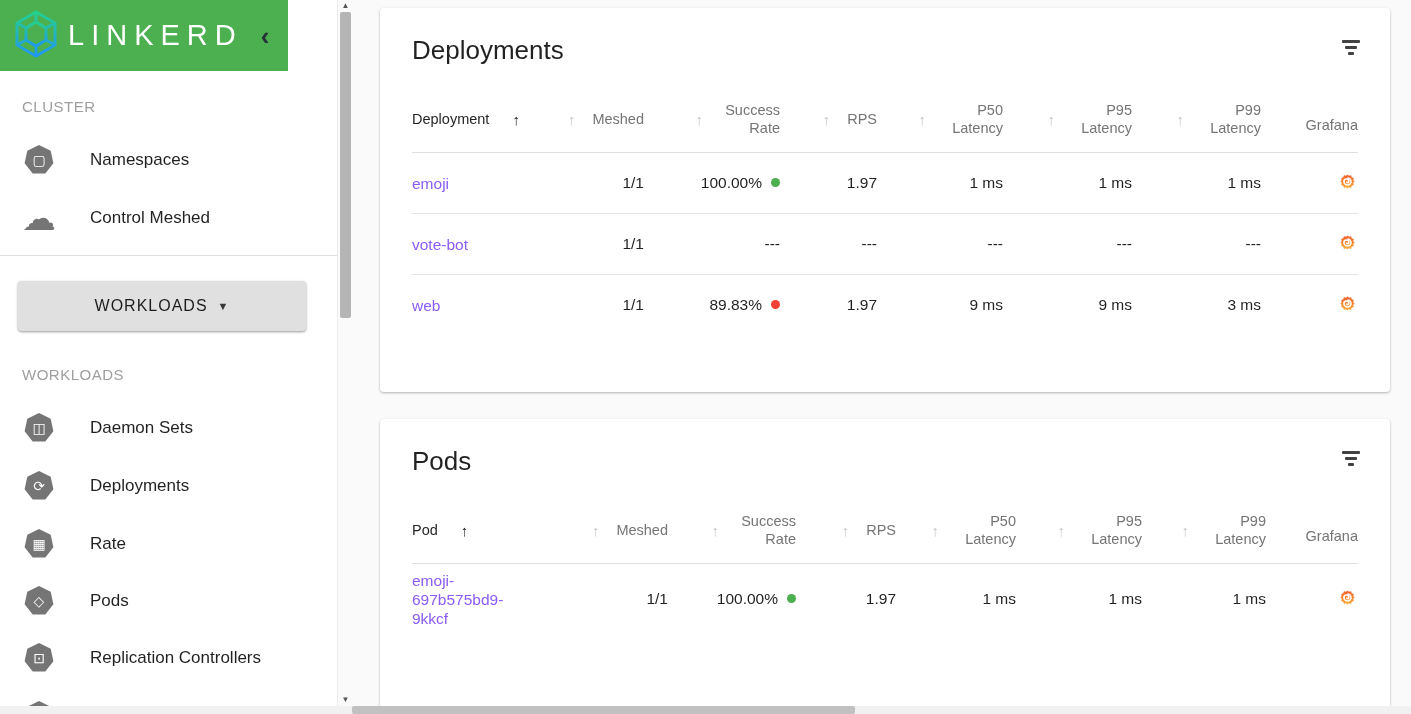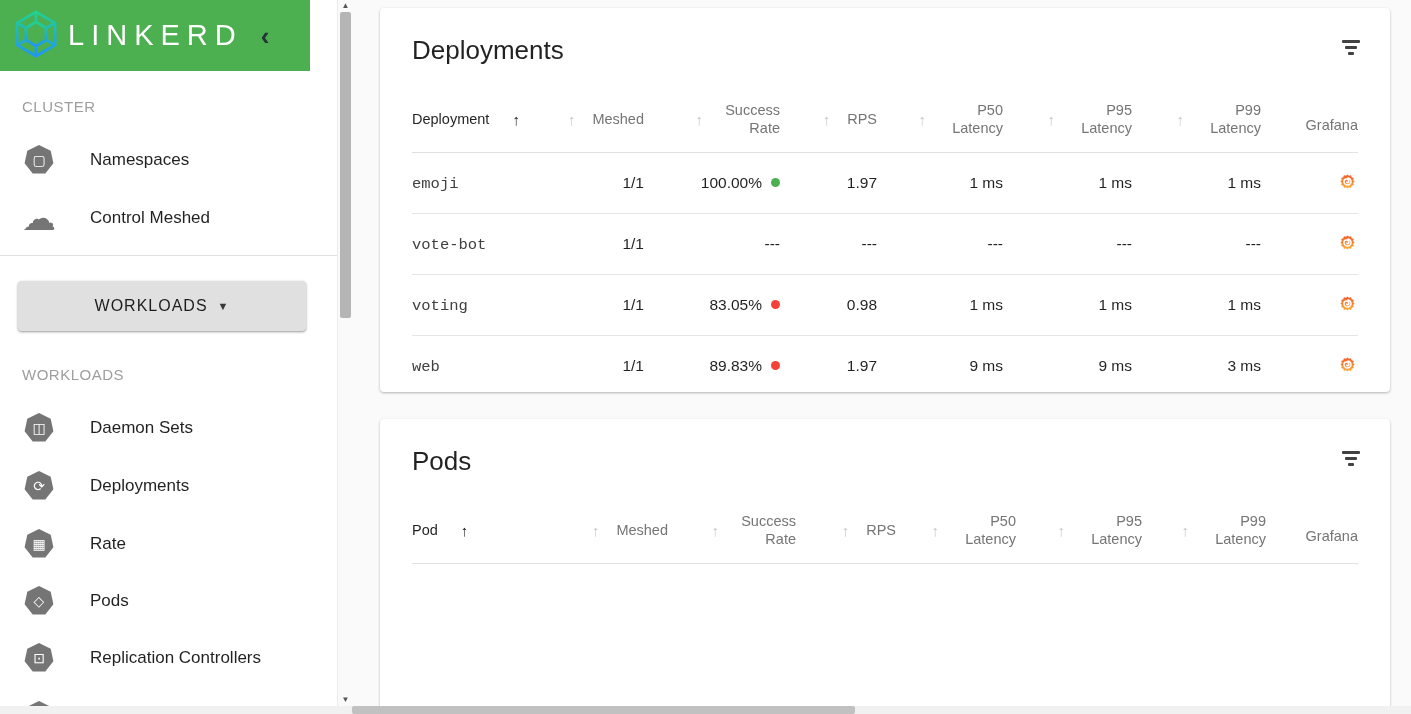--- a/index.html
+++ b/index.html
@@ -3,21 +3,21 @@
 <meta charset="utf-8">
 <style>
   html,body{margin:0;padding:0;}
   body{
     width:1411px;height:714px;overflow:hidden;position:relative;
     font-family:"Liberation Sans", sans-serif;
     background:#fafafa;color:rgba(0,0,0,0.87);
   }
   
   .sidebar{position:absolute;left:0;top:0;width:337px;height:714px;background:#ffffff;z-index:2;}
-  .sidebar-header{position:absolute;left:0;top:0;width:310px;height:71px;background:#4caf50;display:flex;align-items:center;}
+  .sidebar-header{position:absolute;left:0;top:0;width:288px;height:71px;background:#4caf50;display:flex;align-items:center;}
   .logo-mark{margin-left:10px;flex:0 0 auto;}
   .logo-text{color:#ffffff;font-size:29px;letter-spacing:7px;font-weight:400;margin-left:6px;}
   .collapse-btn{margin-left:18px;font-size:26px;font-weight:700;color:#263238;line-height:1;cursor:pointer;}
   .section-label{position:absolute;left:22px;color:#9e9e9e;font-size:15px;letter-spacing:0.5px;}
   .nav-item{position:absolute;left:0;width:337px;height:48px;display:flex;align-items:center;cursor:pointer;}
   .nav-icon{width:30px;height:30px;margin-left:24px;background:#757575;
     clip-path:polygon(50% 0%,89% 19%,98% 61%,71% 95%,29% 95%,2% 61%,11% 19%);
     display:flex;align-items:center;justify-content:center;color:#fff;font-size:14px;}
   .nav-icon.plain{background:none;clip-path:none;color:#757575;font-size:34px;width:34px;margin-left:22px;line-height:30px;}
   .nav-label{margin-left:36px;font-size:17px;color:rgba(0,0,0,0.87);}
@@ -55,21 +55,21 @@
   .hcell{display:flex;align-items:center;justify-content:flex-end;gap:17px;cursor:pointer;}
   .hcell.left{justify-content:flex-start;color:rgba(0,0,0,0.87);}
   .hcell.plain{cursor:default;margin-top:12px;}
   .hdr-label{display:inline-block;max-width:60px;text-align:right;line-height:18px;}
   .sort-arrow{color:#c9c9c9;font-size:15px;}
   .sort-arrow.active{color:rgba(0,0,0,0.87);font-weight:700;margin-left:6px;}
   tbody td{border-top:1px solid #e5e5e5;font-size:15.5px;color:rgba(0,0,0,0.87);text-align:right;vertical-align:middle;}
   .t-deployments tbody td{height:60px;}
   .t-pods tbody td{height:70px;}
   td.name-cell{text-align:left;line-height:19px;word-wrap:break-word;}
-  a.res-link{color:#404040;text-decoration:none;cursor:pointer;font-family:Liberation Mono, monospace;}
+  a.res-link{color:#8b5cf6;text-decoration:none;cursor:pointer;}
   .dot{display:inline-block;width:9px;height:9px;border-radius:50%;margin-left:9px;vertical-align:1px;}
   .dot.good{background:#4caf50;}
   .dot.bad{background:#f44336;}
   td.grafana-cell{text-align:right;padding-right:2px;}
   .grafana-link{display:inline-block;cursor:pointer;line-height:0;}
 </style>
 </head>
 <body>
 
 <svg width="0" height="0" style="position:absolute" aria-hidden="true">
@@ -248,34 +248,20 @@
           <td>---</td>
           <td>---</td>
           <td>---</td>
           <td class="grafana-cell"><a class="grafana-link">
             <svg width="17" height="17" viewBox="0 0 24 24">
                   <path fill="url(#grafGrad)" d="M12 2 L14 4 L17 3 L18 6 L21 7 L20 10 L22 12 L20 14 L21 17 L18 18 L17 21 L14 20 L12 22 L10 20 L7 21 L6 18 L3 17 L4 14 L2 12 L4 10 L3 7 L6 6 L7 3 L10 4 Z"></path>
                   <path fill="none" stroke="#fff" stroke-width="2.2" d="M12 7 a5 5 0 1 1 -5 5 a3.5 3.5 0 1 1 7 0 a1.6 1.6 0 1 1 -3.2 0"></path>
                 </svg></a></td>
         </tr>
         <tr>
-          <td class="name-cell"><a class="res-link">voting</a></td>
-          <td>1/1</td>
-          <td><span>83.05%</span><span class="dot bad"></span></td>
-          <td>0.98</td>
-          <td>1 ms</td>
-          <td>1 ms</td>
-          <td>1 ms</td>
-          <td class="grafana-cell"><a class="grafana-link">
-            <svg width="17" height="17" viewBox="0 0 24 24">
-                  <path fill="url(#grafGrad)" d="M12 2 L14 4 L17 3 L18 6 L21 7 L20 10 L22 12 L20 14 L21 17 L18 18 L17 21 L14 20 L12 22 L10 20 L7 21 L6 18 L3 17 L4 14 L2 12 L4 10 L3 7 L6 6 L7 3 L10 4 Z"></path>
-                  <path fill="none" stroke="#fff" stroke-width="2.2" d="M12 7 a5 5 0 1 1 -5 5 a3.5 3.5 0 1 1 7 0 a1.6 1.6 0 1 1 -3.2 0"></path>
-                </svg></a></td>
-        </tr>
-        <tr>
           <td class="name-cell"><a class="res-link">web</a></td>
           <td>1/1</td>
           <td><span>89.83%</span><span class="dot bad"></span></td>
           <td>1.97</td>
           <td>9 ms</td>
           <td>9 ms</td>
           <td>3 ms</td>
           <td class="grafana-cell"><a class="grafana-link">
             <svg width="17" height="17" viewBox="0 0 24 24">
                   <path fill="url(#grafGrad)" d="M12 2 L14 4 L17 3 L18 6 L21 7 L20 10 L22 12 L20 14 L21 17 L18 18 L17 21 L14 20 L12 22 L10 20 L7 21 L6 18 L3 17 L4 14 L2 12 L4 10 L3 7 L6 6 L7 3 L10 4 Z"></path>
@@ -351,20 +337,34 @@
               </div>
             </th>
           <th>
               <div class="hcell plain">
             <span class="hdr-label">Grafana</span>
               </div>
             </th>
         </tr>
       </thead>
       <tbody>
+        <tr>
+          <td class="name-cell"><a class="res-link">emoji-697b575bd9-9kkcf</a></td>
+          <td>1/1</td>
+          <td><span>100.00%</span><span class="dot good"></span></td>
+          <td>1.97</td>
+          <td>1 ms</td>
+          <td>1 ms</td>
+          <td>1 ms</td>
+          <td class="grafana-cell"><a class="grafana-link">
+            <svg width="17" height="17" viewBox="0 0 24 24">
+                  <path fill="url(#grafGrad)" d="M12 2 L14 4 L17 3 L18 6 L21 7 L20 10 L22 12 L20 14 L21 17 L18 18 L17 21 L14 20 L12 22 L10 20 L7 21 L6 18 L3 17 L4 14 L2 12 L4 10 L3 7 L6 6 L7 3 L10 4 Z"></path>
+                  <path fill="none" stroke="#fff" stroke-width="2.2" d="M12 7 a5 5 0 1 1 -5 5 a3.5 3.5 0 1 1 7 0 a1.6 1.6 0 1 1 -3.2 0"></path>
+                </svg></a></td>
+        </tr>
       </tbody>
     </table>
   </section>
 </main>
 
 <div class="hscroll">
   <div class="thumb"></div>
 </div>
 
 </body></html>

